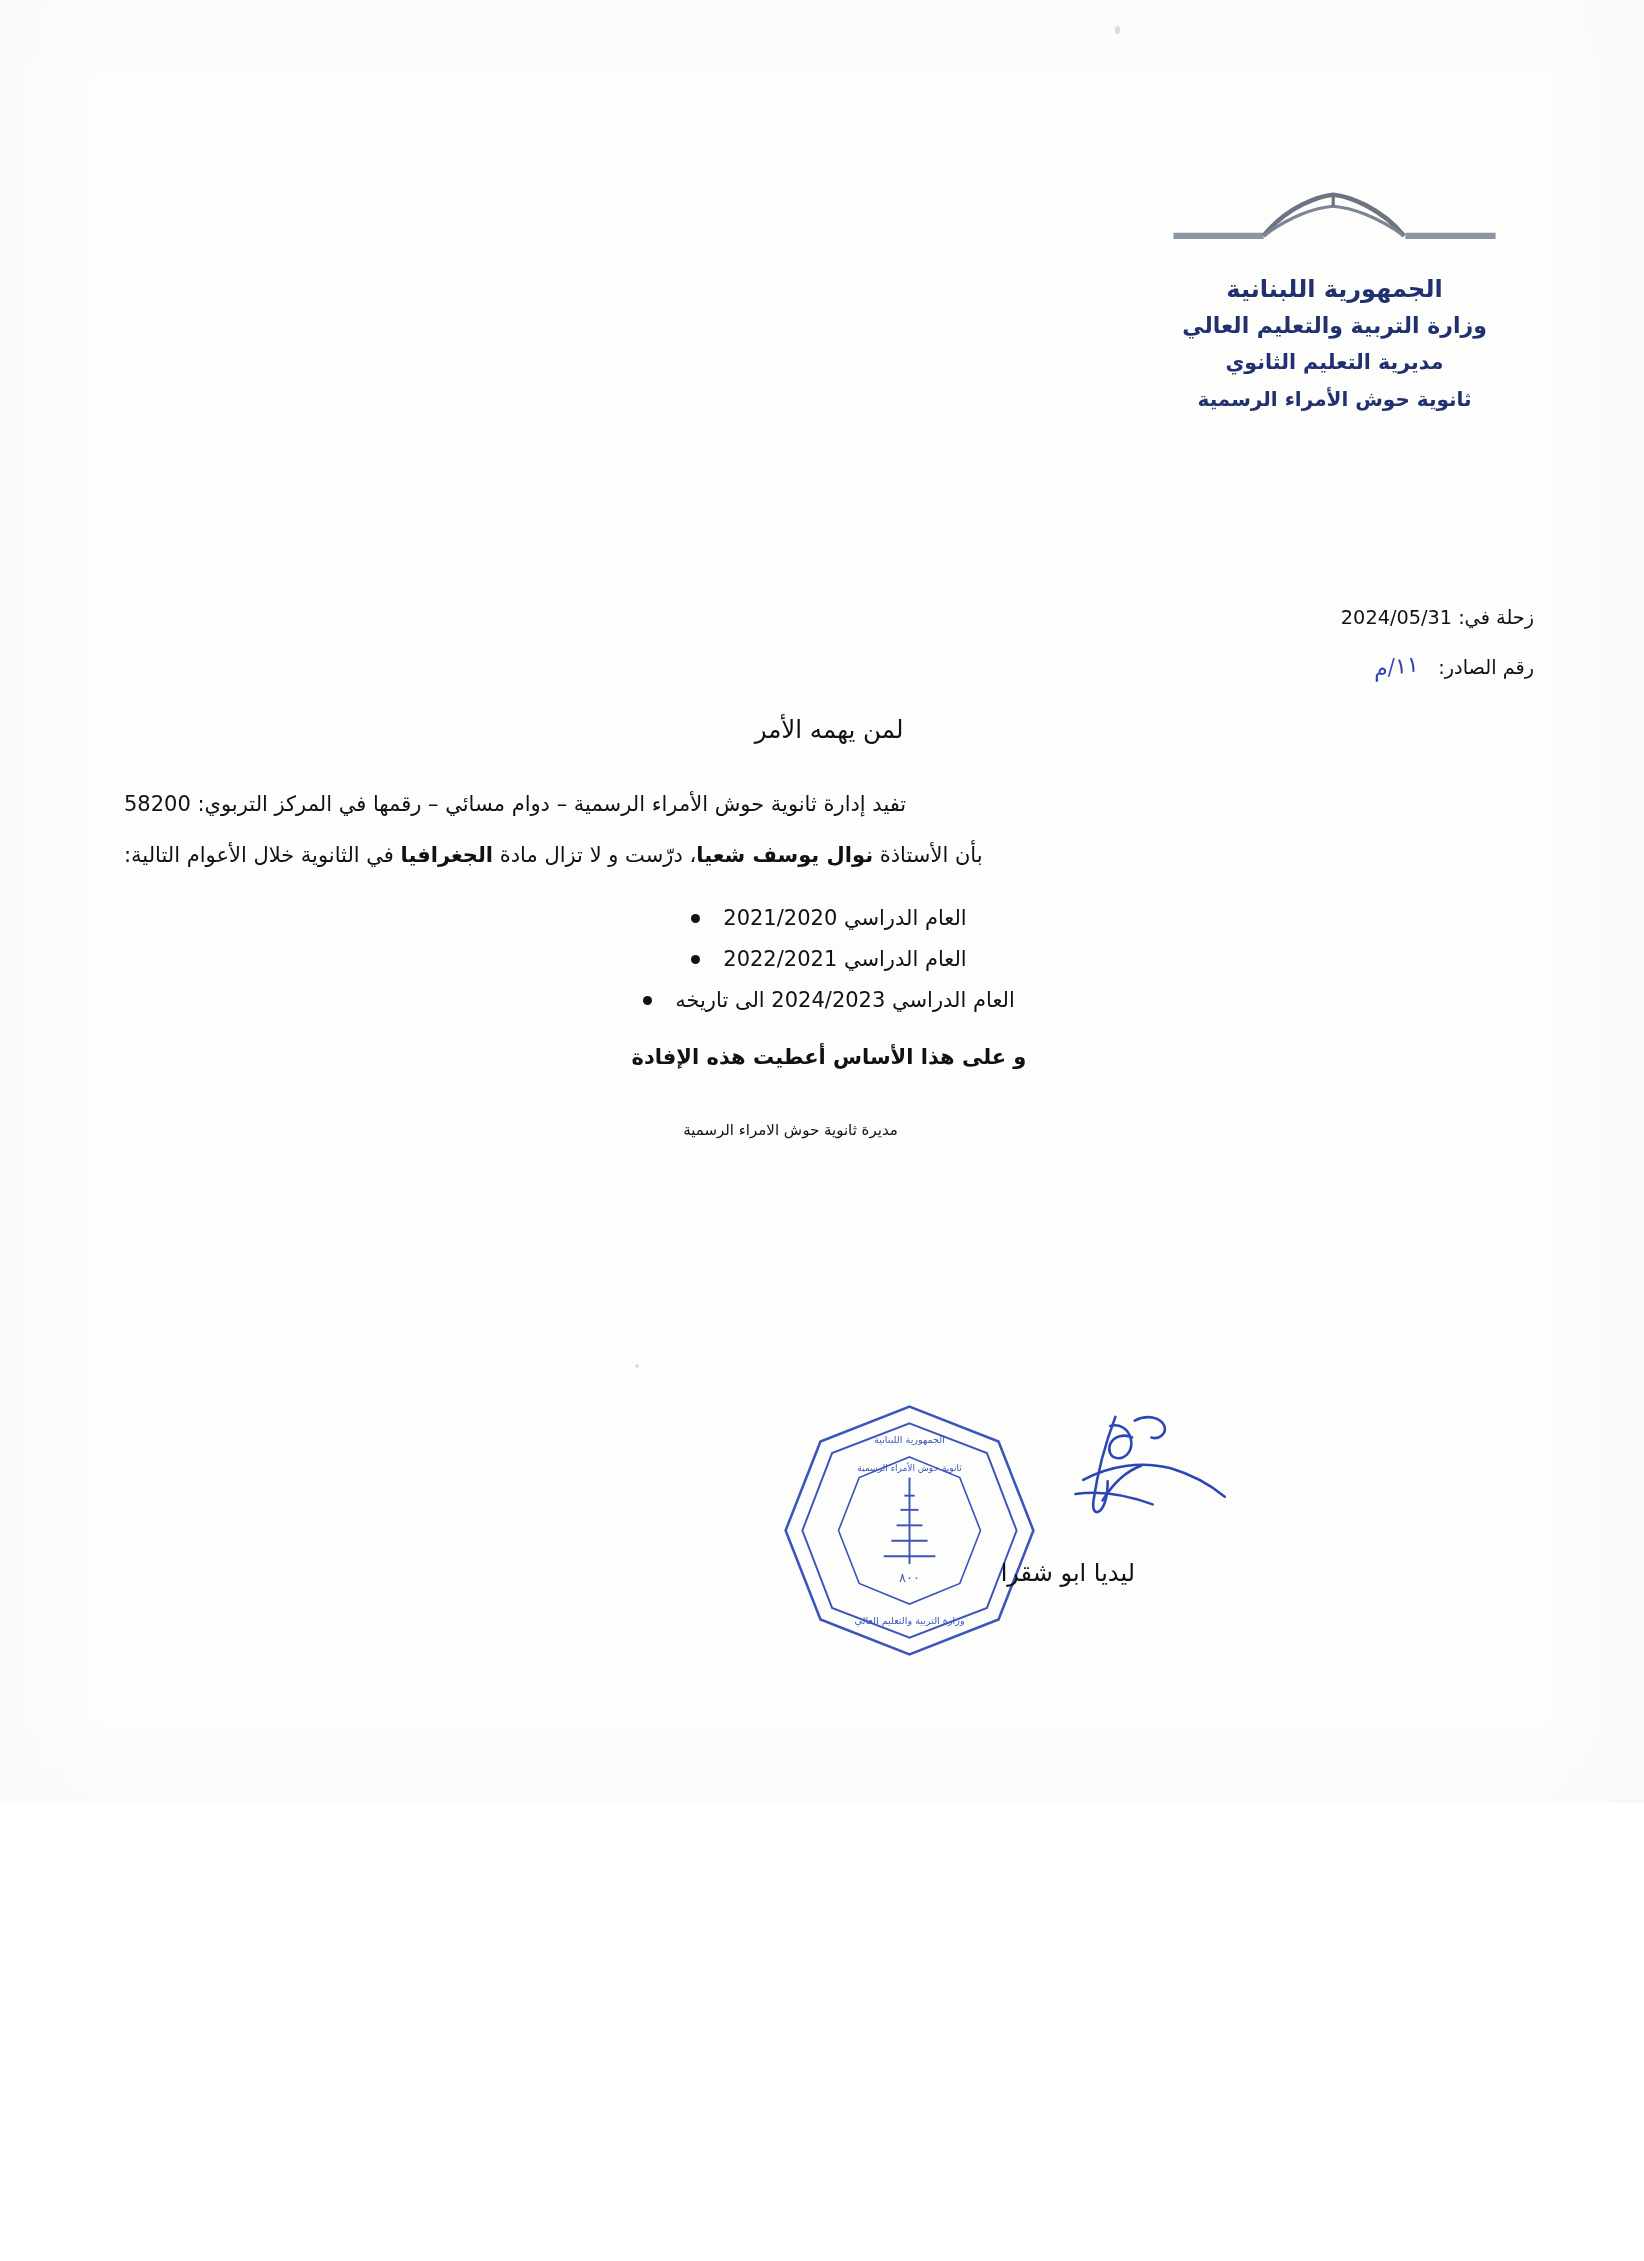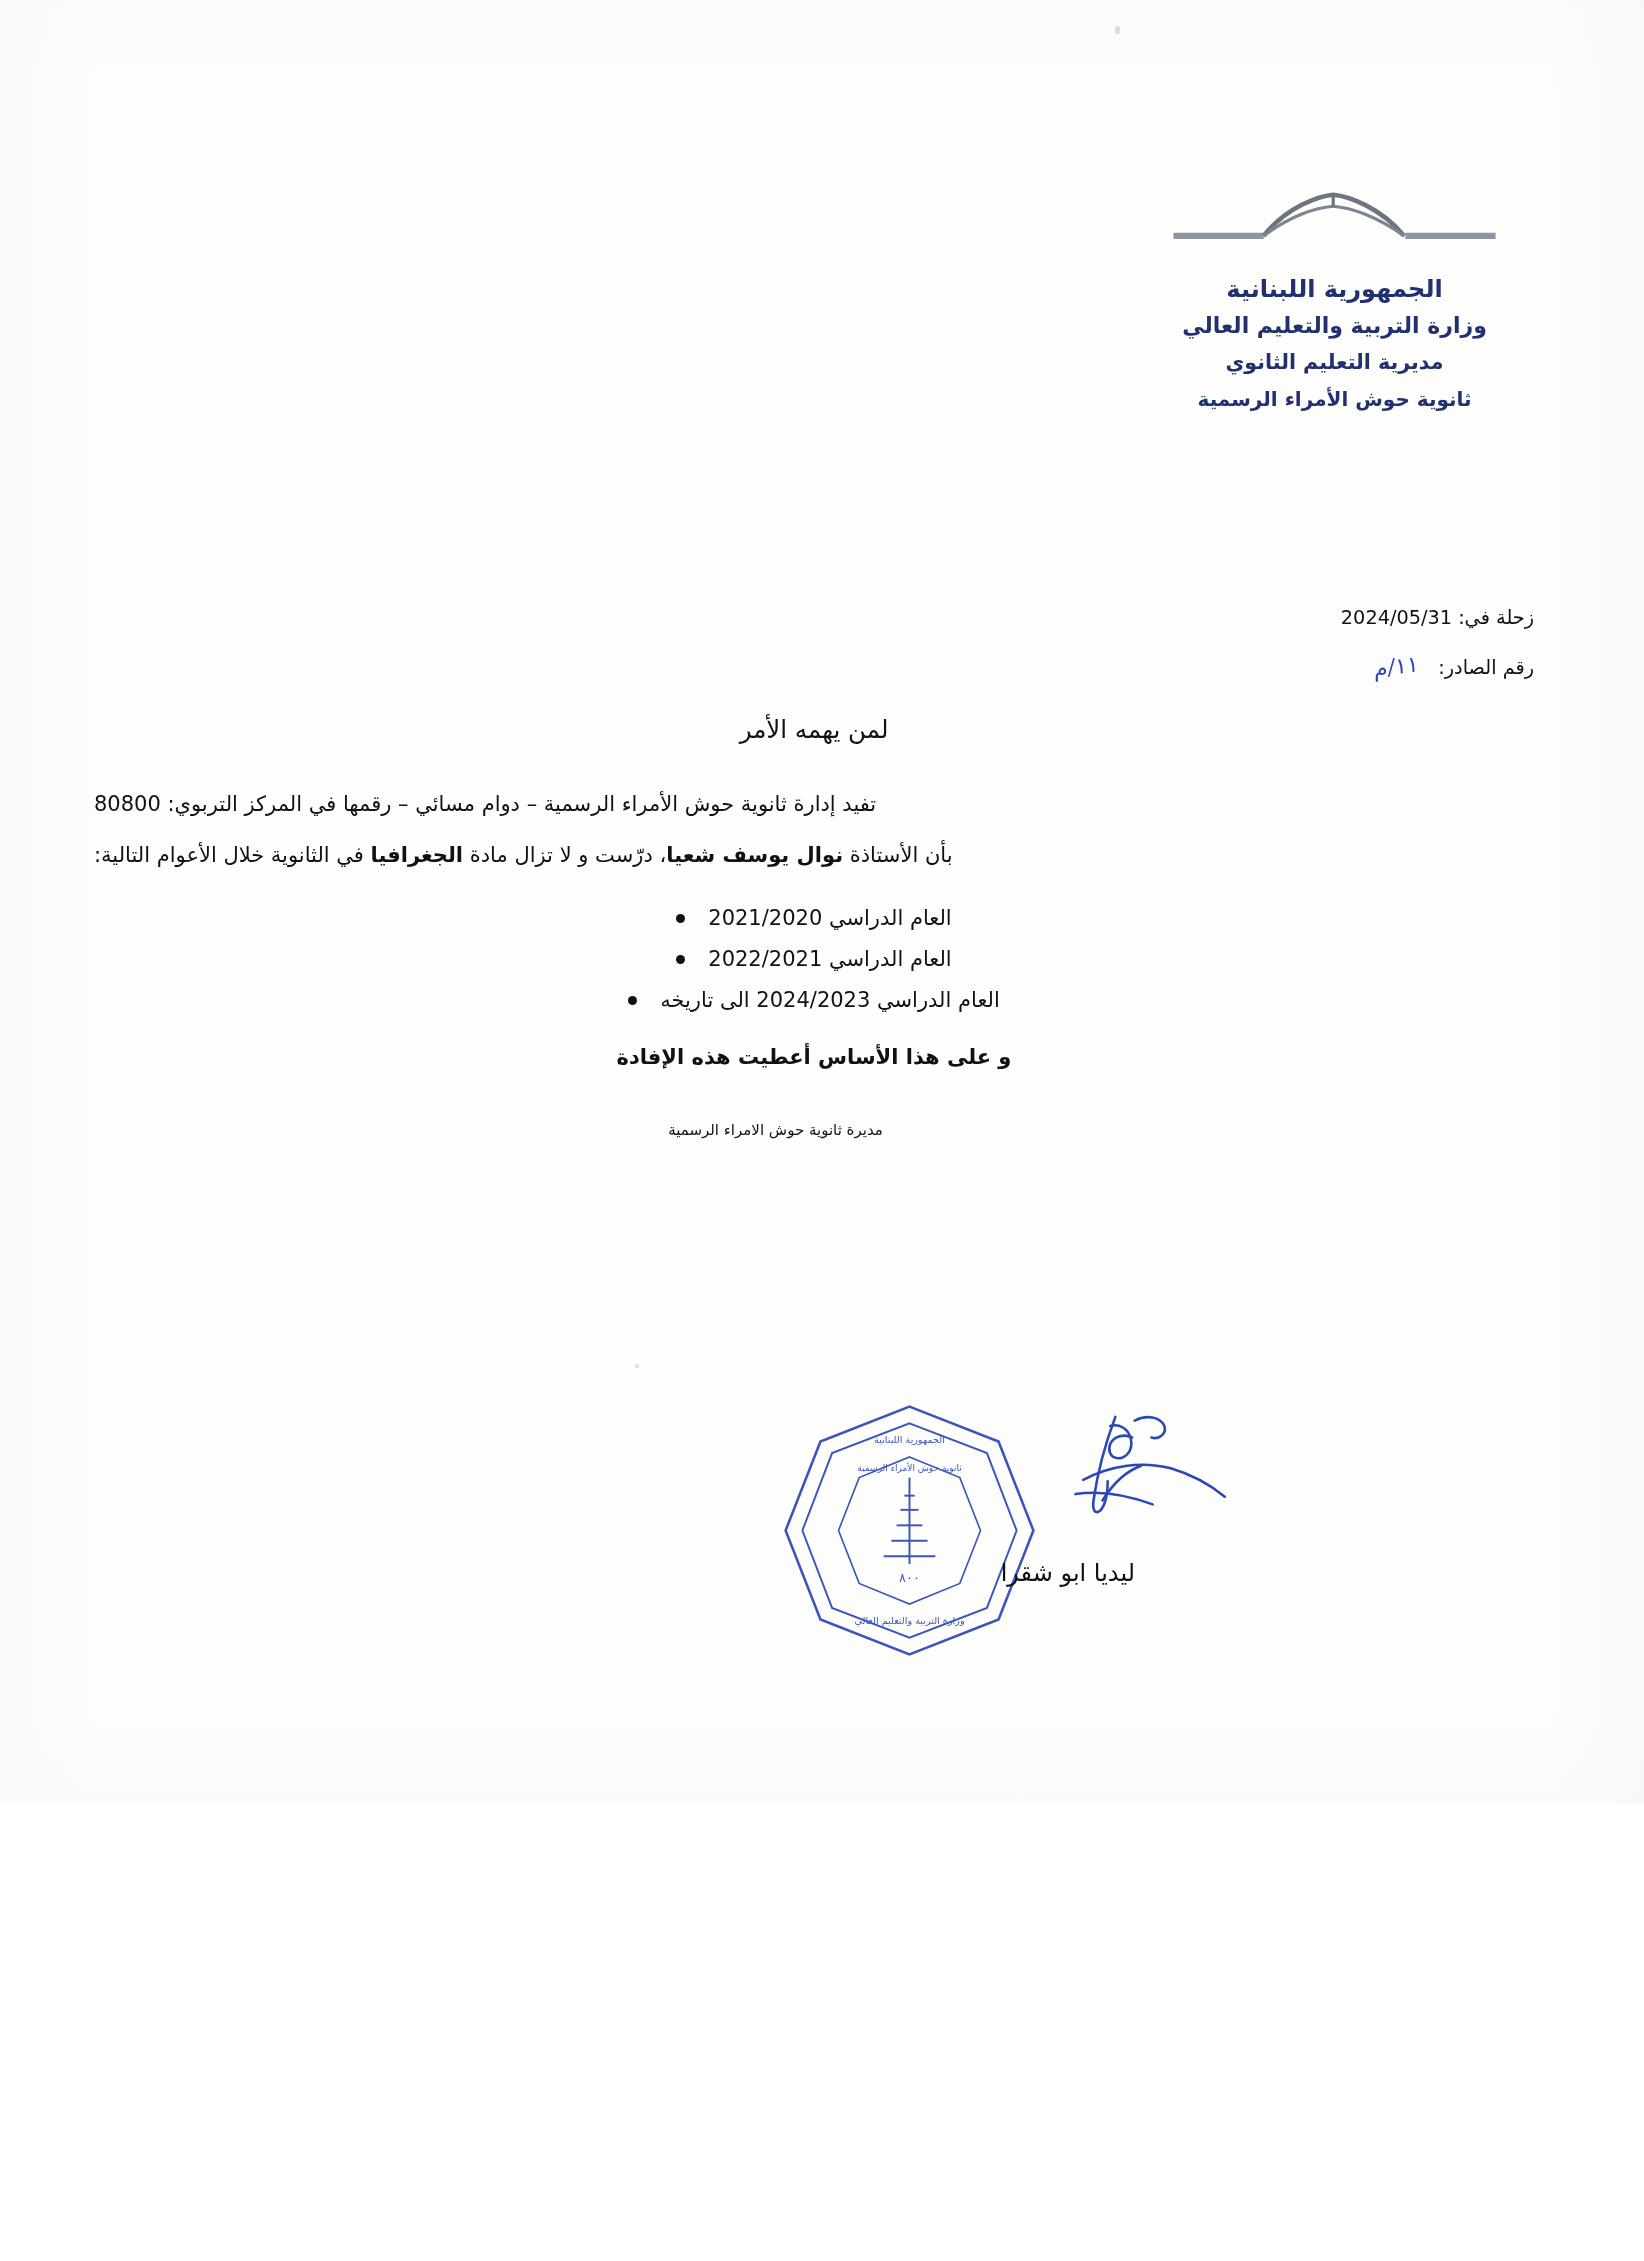--- a/index.html
+++ b/index.html
@@ -87,21 +87,21 @@
     transform: rotate(-7deg) skewX(-6deg);
     letter-spacing: 1.3px;
     margin-right: 13px;
   }
 
   
   .body-area {
     position: absolute;
     top: 715px;
     right: 110px;
-    left: 94px;
+    left: 124px;
     color: #111;
     font-family: "DejaVu Sans", sans-serif;
   }
   .salutation {
     text-align: center;
     font-size: 24.5px;
     margin-bottom: 40px;
   }
   .para {
     font-size: 21px;
@@ -224,21 +224,21 @@
       <span class="handwritten-num">١١/م</span>
     </div>
   </div>
 
   <div class="body-area">
 
     <div class="salutation">لمن يهمه الأمر</div>
 
     <p class="para">
       <span>تفيد إدارة ثانوية حوش الأمراء الرسمية – دوام مسائي – رقمها في المركز التربوي:</span>
-      <span class="ltr">80800</span>
+      <span class="ltr">58200</span>
     </p>
 
     <p class="para">
       <span>بأن الأستاذة </span><b>نوال يوسف شعيا</b><span>، درّست و لا تزال مادة </span><b>الجغرافيا</b><span> في الثانوية خلال الأعوام التالية:</span>
     </p>
 
     <ul class="years">
       <li>
         <span class="txt">
           <span>العام الدراسي</span>

